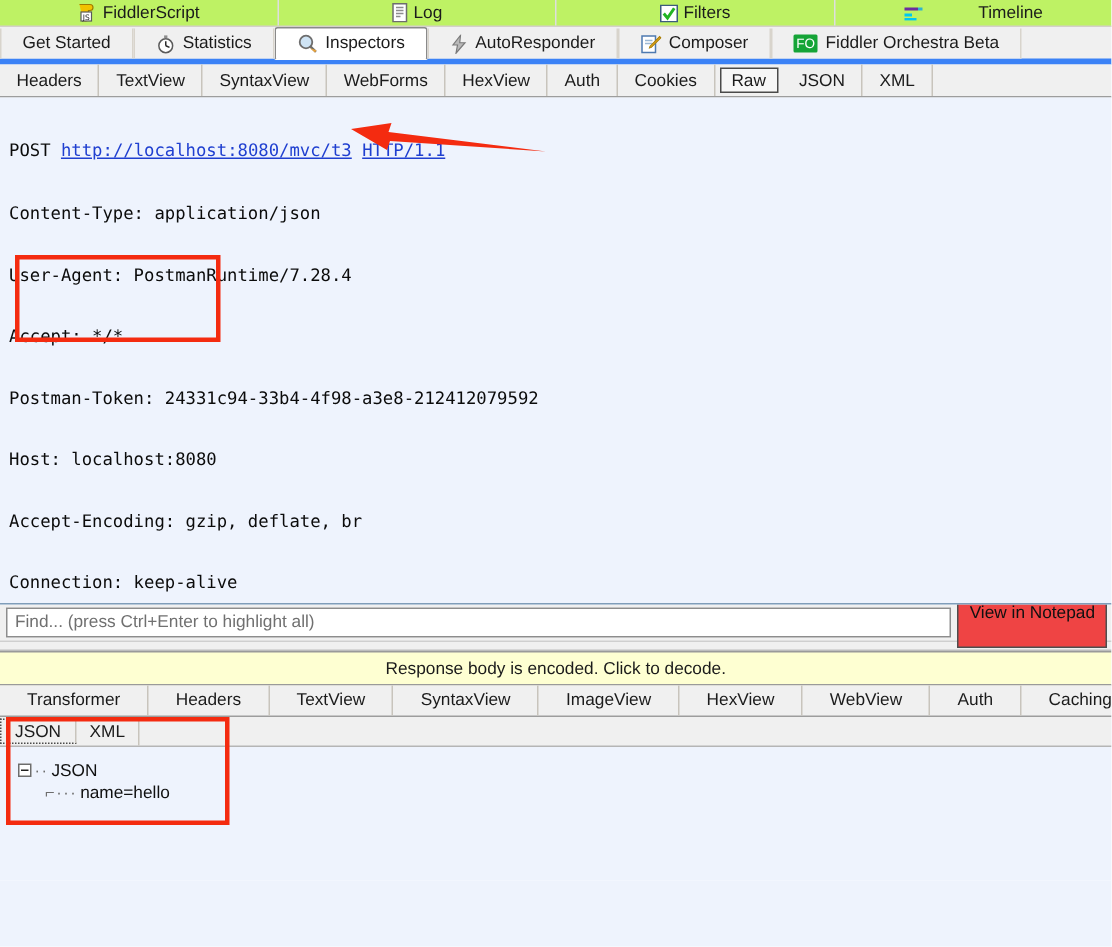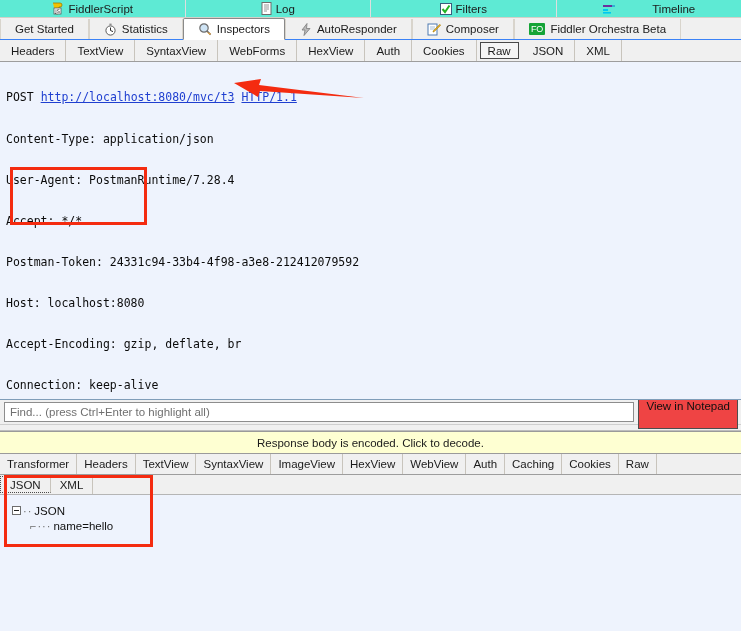--- a/index.html
+++ b/index.html
@@ -15,21 +15,21 @@
     color: #000000;
     overflow: hidden;
     position: relative;
   }
 
   
   .toolbar {
     display: flex;
     align-items: center;
     height: 17px;
-    background: #5eead4;
+    background: #bef264;
     border-bottom: 1px solid #d4d0c8;
   }
   .toolbar-item {
     flex: 1 1 0;
     display: flex;
     align-items: center;
     justify-content: center;
     gap: 4px;
     height: 17px;
     font-size: 11.5px;
@@ -38,21 +38,21 @@
     white-space: nowrap;
   }
   .toolbar-item:last-child { border-right: none; gap: 36px; }
 
   
   .tabrow {
     display: flex;
     align-items: flex-end;
     height: 21px;
     background: #f0f0f0;
-    border-bottom: 1px solid #3b82f6;
+    border-bottom: 4px solid #3b82f6;
     padding-left: 0px;
   }
   .tab {
     display: flex;
     align-items: center;
     justify-content: center;
     gap: 5px;
     height: 20px;
     padding: 0 14px;
     font-size: 11.5px;
@@ -219,21 +219,21 @@
     align-items: center;
     height: 20px;
     background: #f0f0f0;
     border-bottom: 1px solid #9d9d9d;
   }
   .resptab {
     display: flex;
     align-items: center;
     justify-content: center;
     height: 20px;
-    padding: 0 7px;
+    padding: 0 18px;
     font-size: 11.5px;
     color: #1b1b1b;
     border-right: 1px solid #c8c4bc;
     white-space: nowrap;
     box-sizing: border-box;
   }
 
   
   .json-area {
     position: relative;

